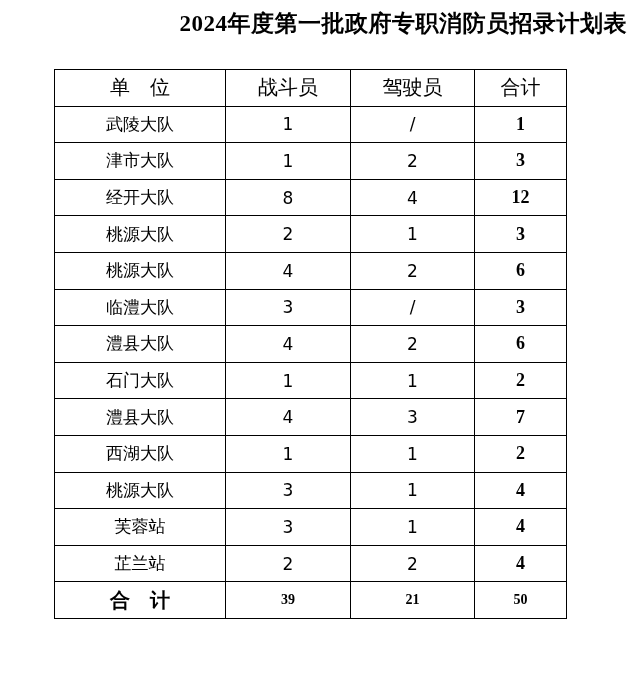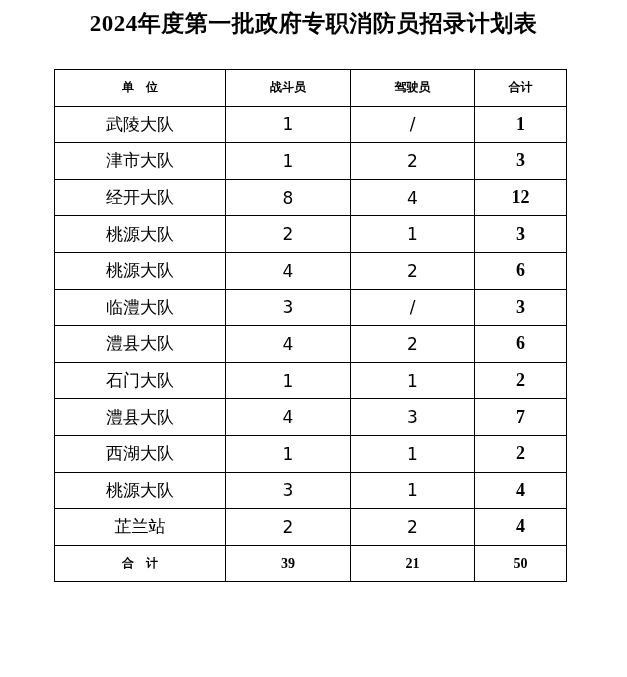--- a/index.html
+++ b/index.html
@@ -1,25 +1,25 @@
 <!DOCTYPE html>
 <html><head>
 <meta charset="utf-8">
 <style>
   html, body { margin: 0; padding: 0; background: #ffffff; }
   body { width: 627px; height: 677px; overflow: hidden; position: relative; font-family: "DejaVu Serif", "Liberation Serif", serif; color: #000; }
-  .title { position: absolute; top: 6px; left: 0; width: 627px; text-align: center; font-family: "Liberation Serif", "DejaVu Serif", serif; font-weight: bold; font-size: 23px; line-height: 36px; letter-spacing: 0.5px; }
+  .title { position: absolute; top: 6px; left: 0; width: 627px; text-align: right; font-family: "Liberation Serif", "DejaVu Serif", serif; font-weight: bold; font-size: 23px; line-height: 36px; letter-spacing: 0.5px; }
   table { position: absolute; left: 54px; top: 69px; border-collapse: collapse; table-layout: fixed; width: 512px; }
   td, th { border: 1.5px solid #000; text-align: center; vertical-align: middle; padding: 0; height: 36.6px; box-sizing: border-box; }
-  th { font-family: "DejaVu Serif", serif; font-weight: bold; font-size: 12px; }
+  th { font-family: "DejaVu Serif", serif; font-weight: normal; font-size: 20px; }
   td.unit { font-family: "DejaVu Sans", sans-serif; font-size: 17px; margin-left: 34px; }
   td.num { font-family: "DejaVu Sans", sans-serif; font-size: 17px; }
   td.tot { font-family: "Liberation Serif", "DejaVu Serif", serif; font-weight: bold; font-size: 18px; }
   tr.sum td { font-family: "Liberation Serif", "DejaVu Serif", serif; font-weight: bold; font-size: 14px; }
-  tr.sum td.lbl { font-family: "DejaVu Serif", serif; font-size: 12px; }
+  tr.sum td.lbl { font-family: "DejaVu Serif", serif; font-size: 20px; }
   col.c1 { width: 171px; } col.c2 { width: 125px; } col.c3 { width: 124px; } col.c4 { width: 92px; }
 </style>
 </head>
 <body>
 
 <div class="title">2024年度第一批政府专职消防员招录计划表</div>
 
 <table>
   <colgroup>
       <col class="c1">
@@ -96,20 +96,26 @@
         <td class="num">1</td>
         <td class="tot">2</td>
       </tr>
     <tr>
         <td class="unit">桃源大队</td>
         <td class="num">3</td>
         <td class="num">1</td>
         <td class="tot">4</td>
       </tr>
     <tr>
+        <td class="unit">芙蓉站</td>
+        <td class="num">3</td>
+        <td class="num">1</td>
+        <td class="tot">4</td>
+      </tr>
+    <tr>
         <td class="unit">芷兰站</td>
         <td class="num">2</td>
         <td class="num">2</td>
         <td class="tot">4</td>
       </tr>
     <tr class="sum">
       <td class="lbl">合　计</td>
       <td>39</td>
       <td>21</td>
       <td>50</td>

